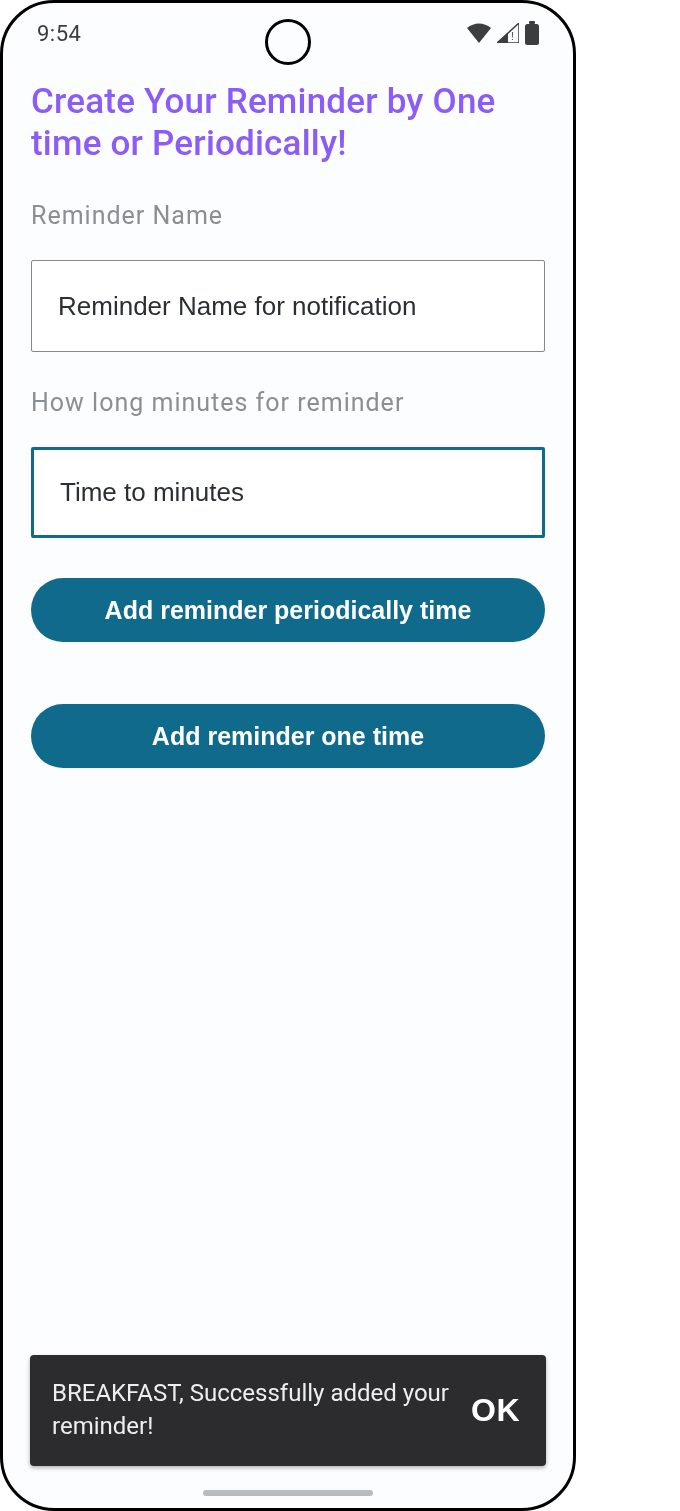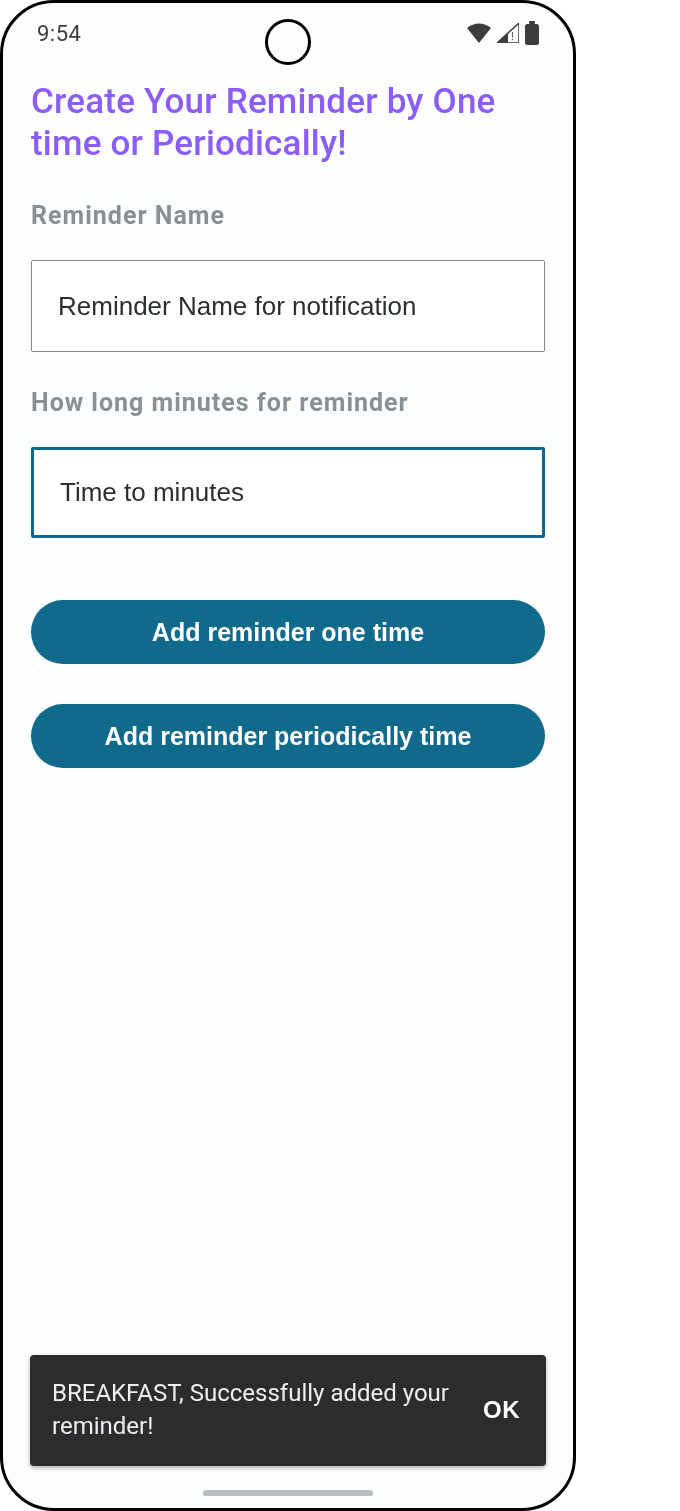--- a/index.html
+++ b/index.html
@@ -73,21 +73,21 @@
       font-weight: 500;
       color: #8b5cf6;
       line-height: 1.2;
       letter-spacing: 0.2px;
     }
     .field-label {
       margin-top: 36px;
       font-size: 25px;
       color: #8a8f94;
       letter-spacing: 1px;
-      font-weight: 700;
+      font-weight: 400;
     }
     .text-field {
       margin-top: 30px;
       width: 100%;
       height: 92px;
       border: 1.5px solid #888;
       border-radius: 2px;
       background: #fff;
       padding: 0 26px;
       font-size: 26px;
@@ -133,21 +133,21 @@
       padding: 22px 22px;
     }
     .snackbar-text {
       color: #eceef0;
       font-size: 24px;
       line-height: 1.4;
       max-width: 460px;
     }
     .snackbar-action {
       color: #fff;
-      font-size: 24px;
+      font-size: 32px;
       font-weight: 700;
       background: none;
       border: none;
       cursor: pointer;
       padding: 8px 4px;
       letter-spacing: 0.5px;
     }
     
     .home-indicator {
       position: absolute;
@@ -192,22 +192,22 @@
 
   <div class="content">
     <h1 class="page-title">Create Your Reminder by One time or Periodically!</h1>
 
     <div class="field-label">Reminder Name</div>
     <input class="text-field" type="text" placeholder="Reminder Name for notification" style="">
 
     <div class="field-label">How long minutes for reminder</div>
     <input class="text-field focused" type="text" placeholder="Time to minutes" style="">
 
+    <button class="btn btn-2">Add reminder periodically time</button>
     <button class="btn btn-1">Add reminder one time</button>
-    <button class="btn btn-2">Add reminder periodically time</button>
   </div>
 
   <div class="snackbar">
     <div class="snackbar-text">BREAKFAST, Successfully added your reminder!</div>
     <button class="snackbar-action">OK</button>
   </div>
 
   <div class="home-indicator"></div>
 </div>
 

